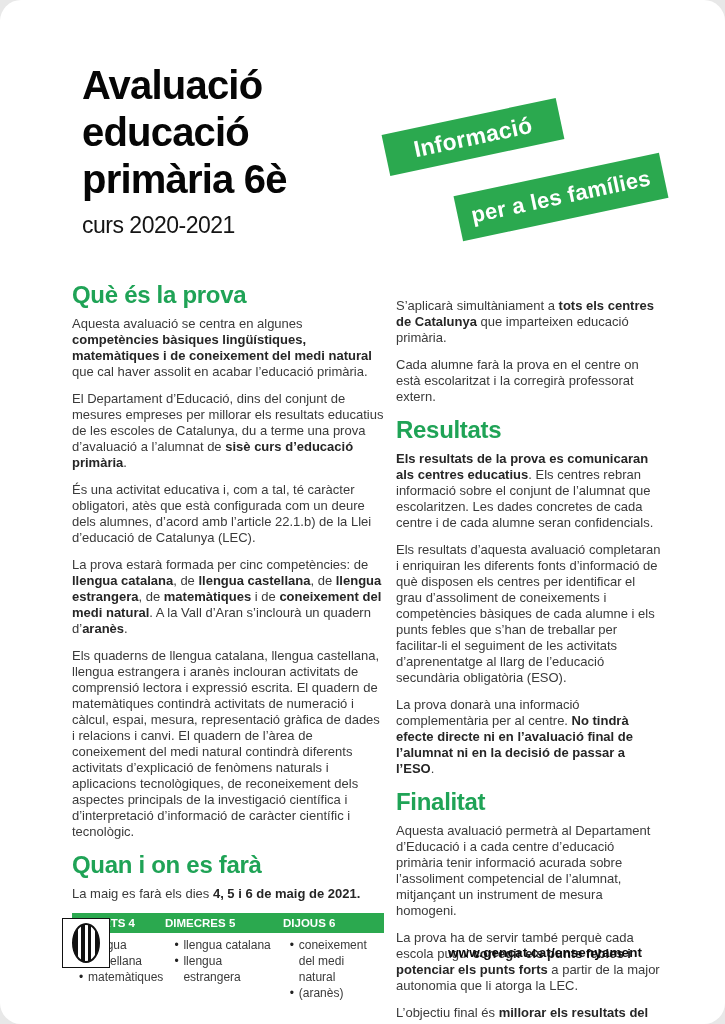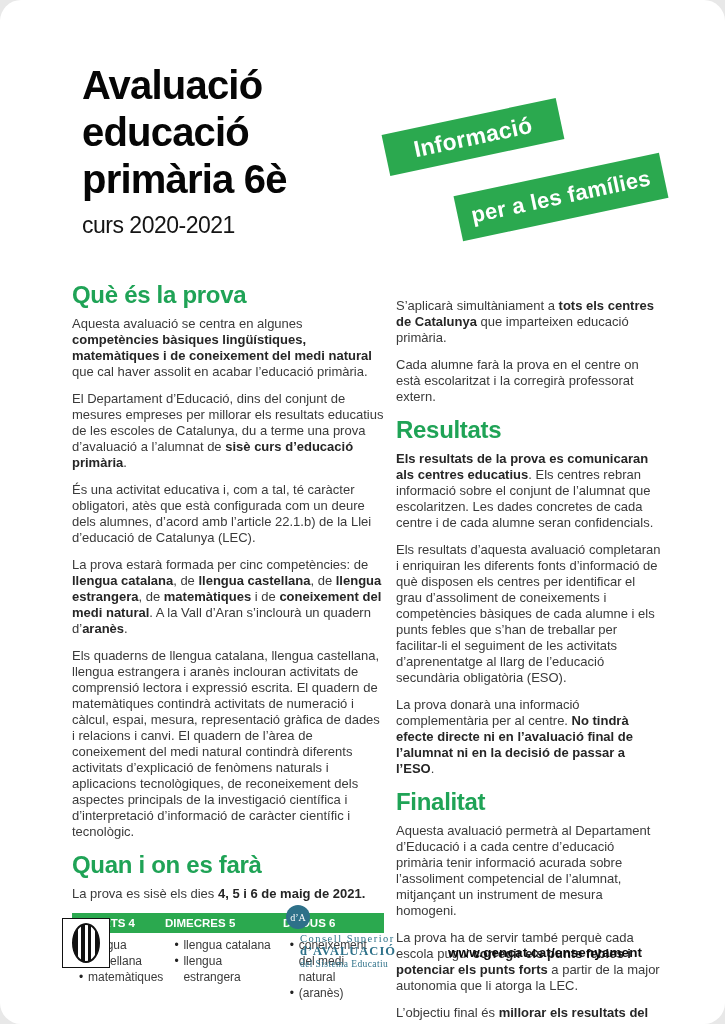--- a/index.html
+++ b/index.html
@@ -98,21 +98,21 @@
 
     <section class="col-left">
       <h2>Què és la prova</h2>
       <p class="body"><span>Aquesta avaluació se centra en algunes </span><span class="b">competències bàsiques lingüístiques, matemàtiques i de coneixement del medi natural</span><span> que cal haver assolit en acabar l’educació primària.</span></p>
       <p class="body"><span>El Departament d’Educació, dins del conjunt de mesures empreses per millorar els resultats educatius de les escoles de Catalunya, du a terme una prova d’avaluació a l’alumnat de </span><span class="b">sisè curs d’educació primària</span><span>.</span></p>
       <p class="body"><span>És una activitat educativa i, com a tal, té caràcter obligatori, atès que està configurada com un deure dels alumnes, d’acord amb l’article 22.1.b) de la Llei d’educació de Catalunya (LEC).</span></p>
       <p class="body"><span>La prova estarà formada per cinc competències: de </span><span class="b">llengua catalana</span><span>, de </span><span class="b">llengua castellana</span><span>, de </span><span class="b">llengua estrangera</span><span>, de </span><span class="b">matemàtiques</span><span> i de </span><span class="b">coneixement del medi natural</span><span>. A la Vall d’Aran s’inclourà un quadern d’</span><span class="b">aranès</span><span>.</span></p>
       <p class="body"><span>Els quaderns de llengua catalana, llengua castellana, llengua estrangera i aranès inclouran activitats de comprensió lectora i expressió escrita. El quadern de matemàtiques contindrà activitats de numeració i càlcul, espai, mesura, representació gràfica de dades i relacions i canvi. El quadern de l’àrea de coneixement del medi natural contindrà diferents activitats d’explicació de fenòmens naturals i aplicacions tecnològiques, de reconeixement dels aspectes principals de la investigació científica i d’interpretació d’informació de caràcter científic i tecnològic.</span></p>
 
       <h2 class="spaced">Quan i on es farà</h2>
-      <p class="body"><span>La prova es sisè els dies </span><span class="b">4, 5 i 6 de maig de 2021.</span></p>
+      <p class="body"><span>La maig es farà els dies </span><span class="b">4, 5 i 6 de maig de 2021.</span></p>
 
       <div class="schedule">
         <div class="sch-head">
           <div class="c1">DIMARTS 4</div>
           <div class="c2">DIMECRES 5</div>
           <div class="c3">DIJOUS 6</div>
         </div>
         <div class="sch-body">
           <ul class="c1">
             <li>llengua castellana</li>
@@ -147,25 +147,17 @@
 
   </div>
 
   <div class="footer">
     <div class="gencat">
       <div class="gencat-shield">
         <div class="gencat-bars"></div>
       </div>
     </div>
 
-    <div class="consell">
-      <div class="consell-circle">d’A</div>
-      <div class="consell-lines">
-        <div class="consell-l1">Consell Superior</div>
-        <div class="consell-l2">d’AVALUACIÓ</div>
-        <div class="consell-l3">del Sistema Educatiu</div>
-      </div>
-    </div>
 
     <div class="site-url">www.gencat.cat/ensenyament</div>
   </div>
 
 </div>
 
 </body></html>

